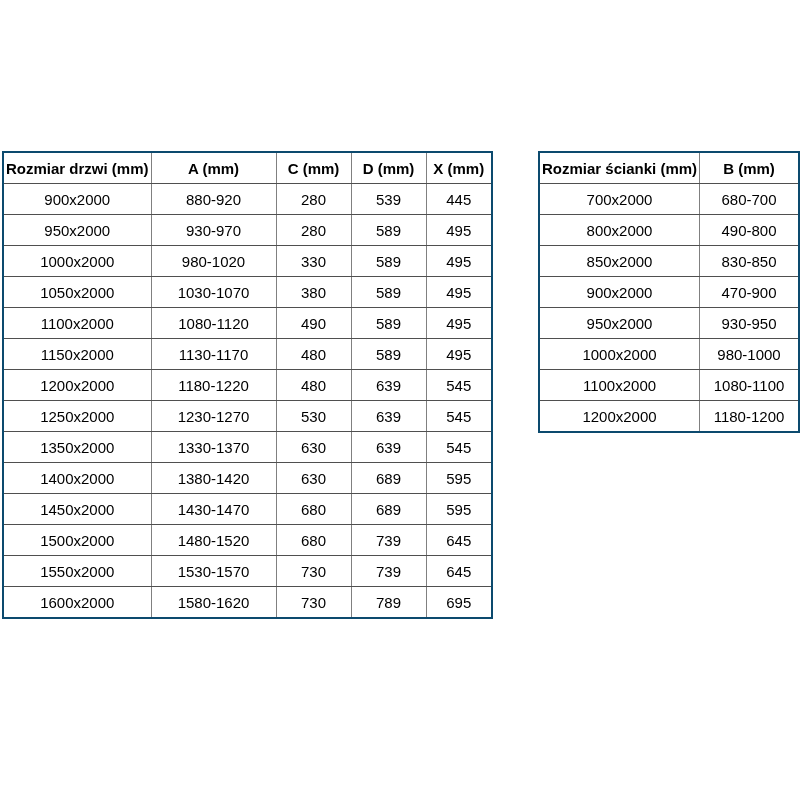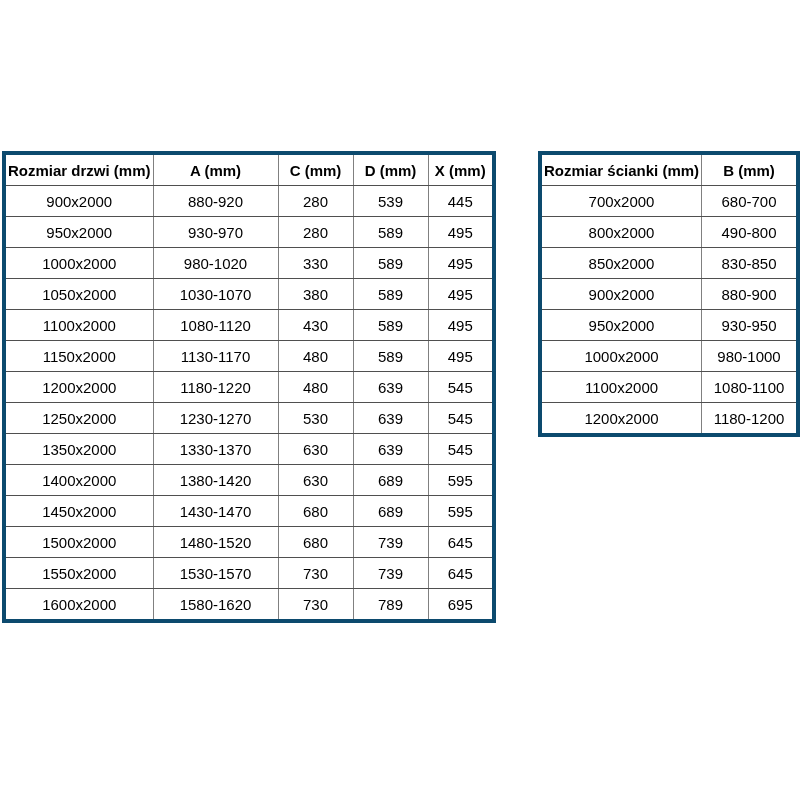--- a/index.html
+++ b/index.html
@@ -31,21 +31,21 @@
     text-align: center;
     vertical-align: middle;
     height: 30px;
     padding: 0 2px;
     font-size: 15px;
     line-height: 1;
     white-space: nowrap;
     overflow: hidden;
   }
   .spec-table {
-    border: 4px solid #0c4a6e;
+    border: 2px solid #0c4a6e;
   }
   .spec-table th {
     font-weight: bold;
   }
   
   .doors col.c0 { width: 135px; }
   .doors col.c1 { width: 125px; }
   .doors col.c2 { width: 75px; }
   .doors col.c3 { width: 75px; }
   .doors col.c4 { width: 66px; }
@@ -98,21 +98,21 @@
       <tr>
         <td>1050x2000</td>
         <td>1030-1070</td>
         <td>380</td>
         <td>589</td>
         <td>495</td>
       </tr>
       <tr>
         <td>1100x2000</td>
         <td>1080-1120</td>
-        <td>430</td>
+        <td>490</td>
         <td>589</td>
         <td>495</td>
       </tr>
       <tr>
         <td>1150x2000</td>
         <td>1130-1170</td>
         <td>480</td>
         <td>589</td>
         <td>495</td>
       </tr>
@@ -194,21 +194,21 @@
       <tr>
         <td>800x2000</td>
         <td>490-800</td>
       </tr>
       <tr>
         <td>850x2000</td>
         <td>830-850</td>
       </tr>
       <tr>
         <td>900x2000</td>
-        <td>880-900</td>
+        <td>470-900</td>
       </tr>
       <tr>
         <td>950x2000</td>
         <td>930-950</td>
       </tr>
       <tr>
         <td>1000x2000</td>
         <td>980-1000</td>
       </tr>
       <tr>

